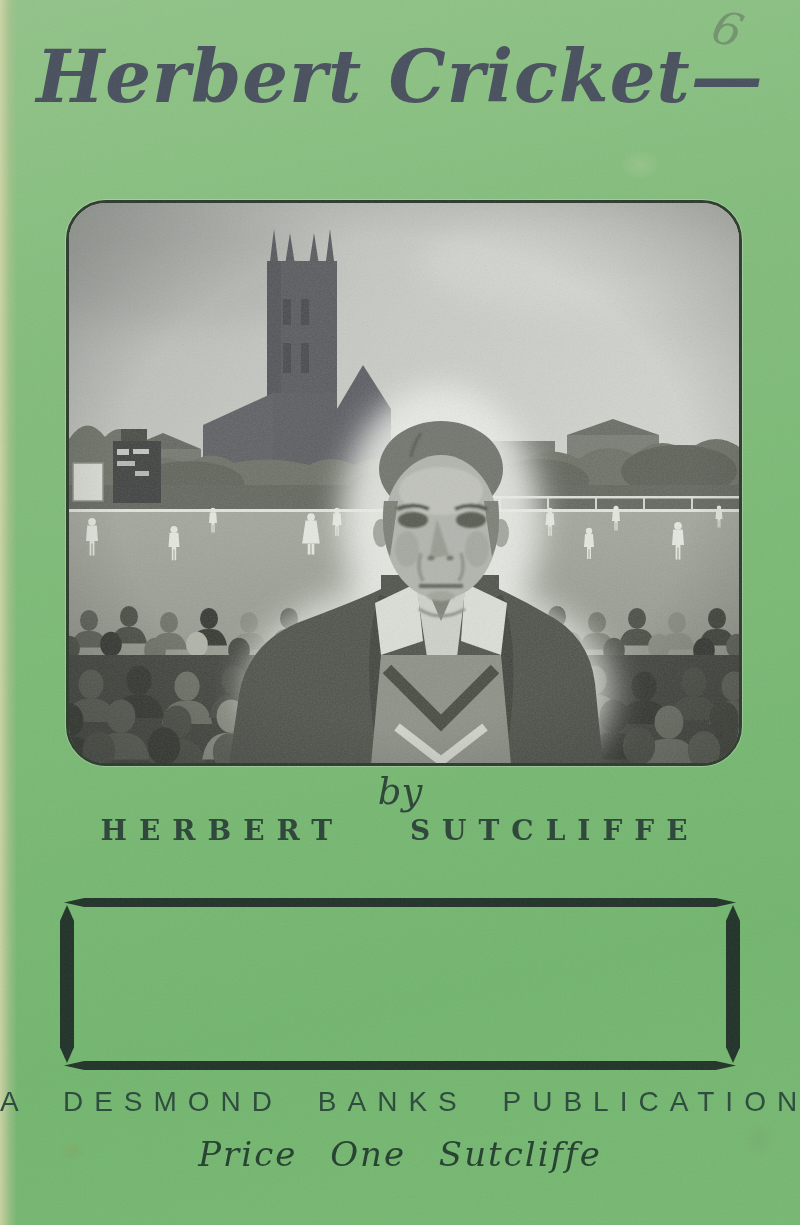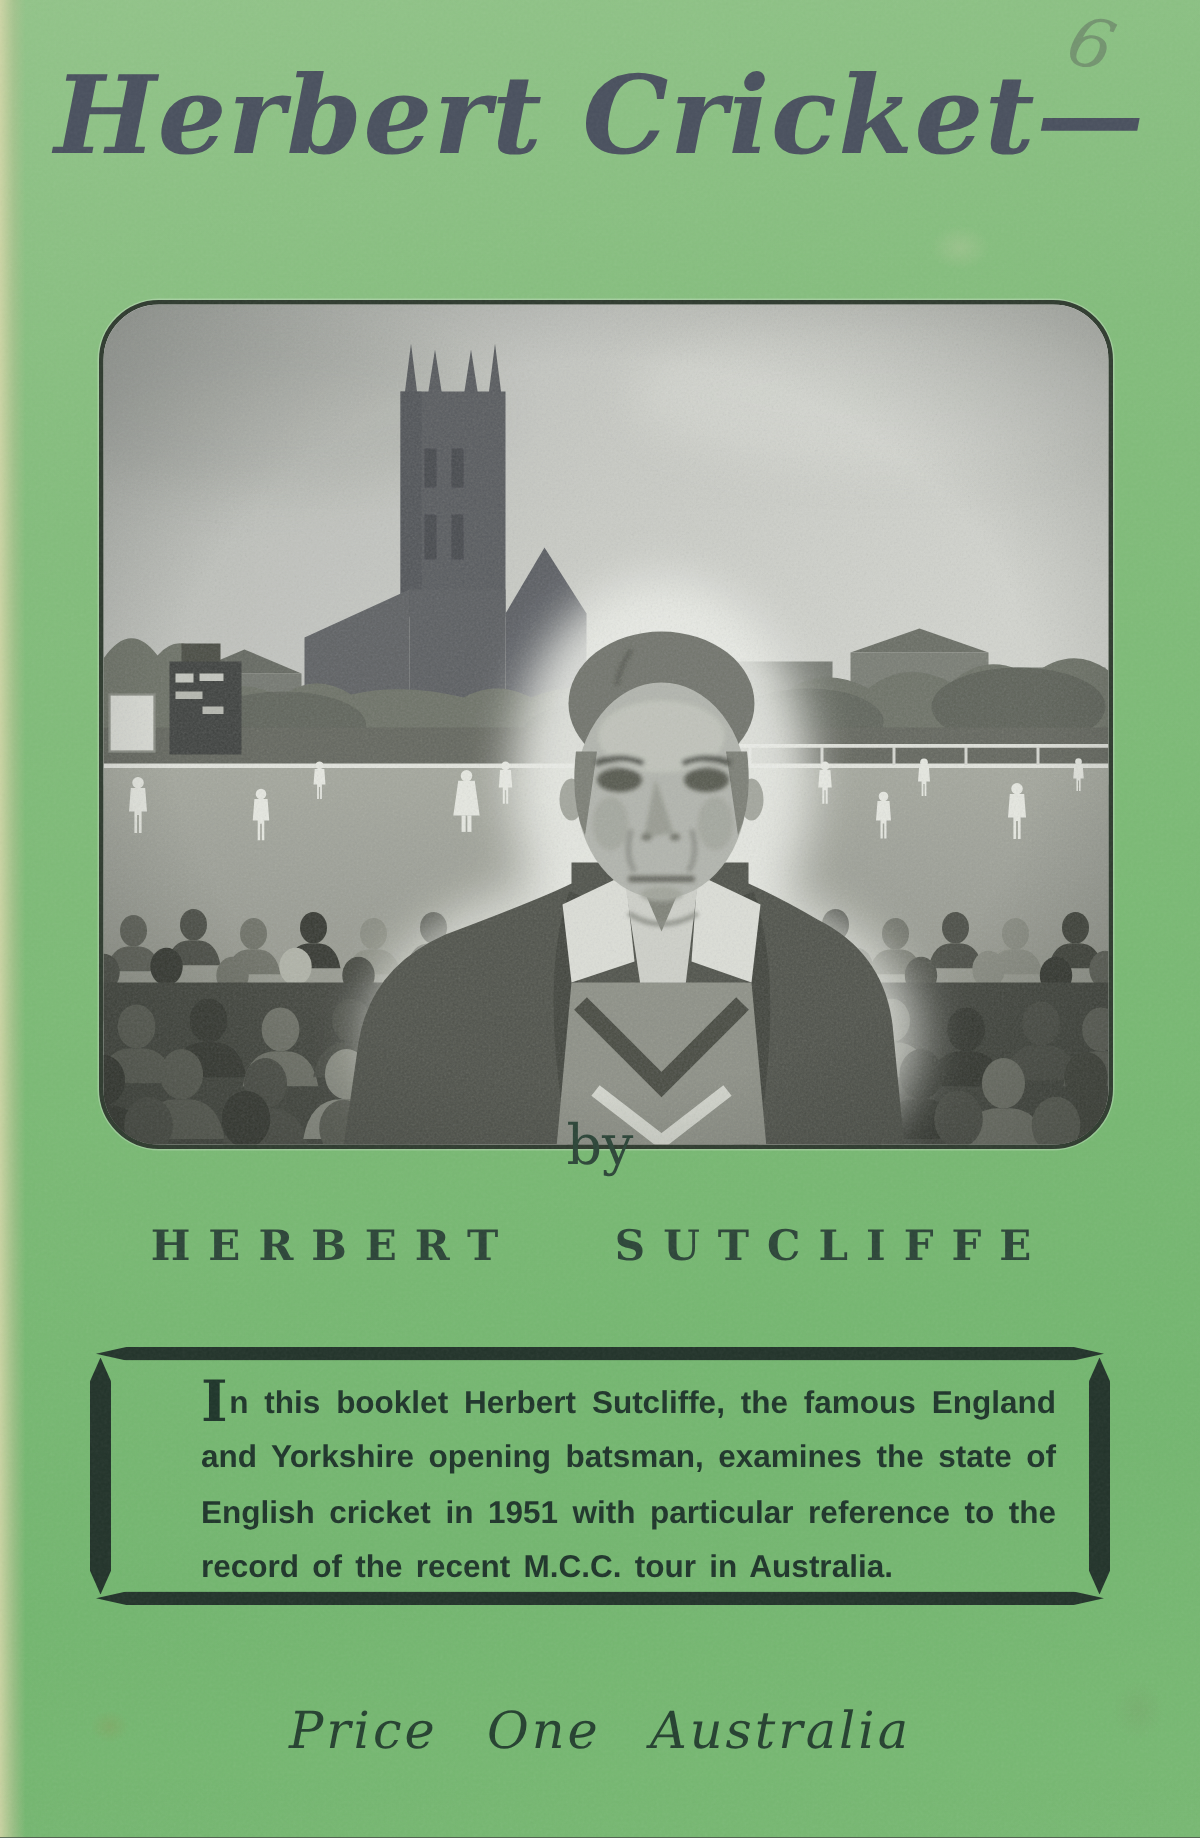--- a/index.html
+++ b/index.html
@@ -33,22 +33,22 @@
     font-family:"DejaVu Serif",serif;font-style:italic;font-weight:bold;
     font-size:45px;letter-spacing:2px;word-spacing:17px;color:#49505e;
   }
   .photo{
     position:absolute;top:200px;left:66px;width:670px;height:560px;
     border:3px solid #2f3b2f;border-radius:40px;overflow:hidden;background:#c6c8c3;
     box-shadow:0 0 0 1px rgba(255,255,255,.25);
   }
   .photo svg{display:block;width:100%;height:100%;}
   .byline-by{
-    position:absolute;top:742px;left:0;width:100%;text-align:center;
-    font-family:"DejaVu Serif",serif;font-size:37px;color:#2c4538;
+    position:absolute;top:770px;left:0;width:100%;text-align:center;
+    font-family:"DejaVu Serif",serif;font-style:italic;font-size:37px;color:#2c4538;
   }
   .author{
     position:absolute;top:814px;left:0;width:100%;text-align:center;
     font-family:"DejaVu Serif",serif;font-weight:bold;font-size:28px;
     letter-spacing:12px;word-spacing:44px;color:#2c4538;white-space:nowrap;
   }
   .blurb-box{position:absolute;top:898px;left:60px;width:680px;height:172px;}
   .bar{position:absolute;background:#22332a;}
   .bar-h{left:4px;right:4px;height:9px;clip-path:polygon(0 50%,3% 0,97% 0,100% 50%,97% 100%,3% 100%);}
   .bar-top{top:0;}
@@ -317,24 +317,24 @@
   </div>
 
   <div class="byline-by">by</div>
   <div class="author">HERBERT SUTCLIFFE</div>
 
   <div class="blurb-box">
     <div class="bar bar-h bar-top"></div>
     <div class="bar bar-h bar-bottom"></div>
     <div class="bar bar-v bar-left"></div>
     <div class="bar bar-v bar-right"></div>
-    <p class="blurb"><span class="dropcap">I</span><span>n this booklet Herbert Sutcliffe, the famous England and Yorkshire opening batsman, examines the state of English cricket in 1951 with particular reference to the record of the recent M.C.C. tour in Australia.</span></p>
   </div>
 
-  <div class="price">Price One Australia</div>
+  <div class="publisher">A DESMOND BANKS PUBLICATION</div>
+  <div class="price">Price One Sutcliffe</div>
 
   <svg class="cover-grain" width="800" height="1225">
     <filter id="grain2" x="0" y="0" width="100%" height="100%">
       <feTurbulence type="fractalNoise" baseFrequency="0.5" numOctaves="2" stitchTiles="stitch"></feTurbulence>
       <feColorMatrix type="saturate" values="0"></feColorMatrix>
     </filter>
     <rect width="800" height="1225" filter="url(#grain2)"></rect>
   </svg>
 </div>
 

